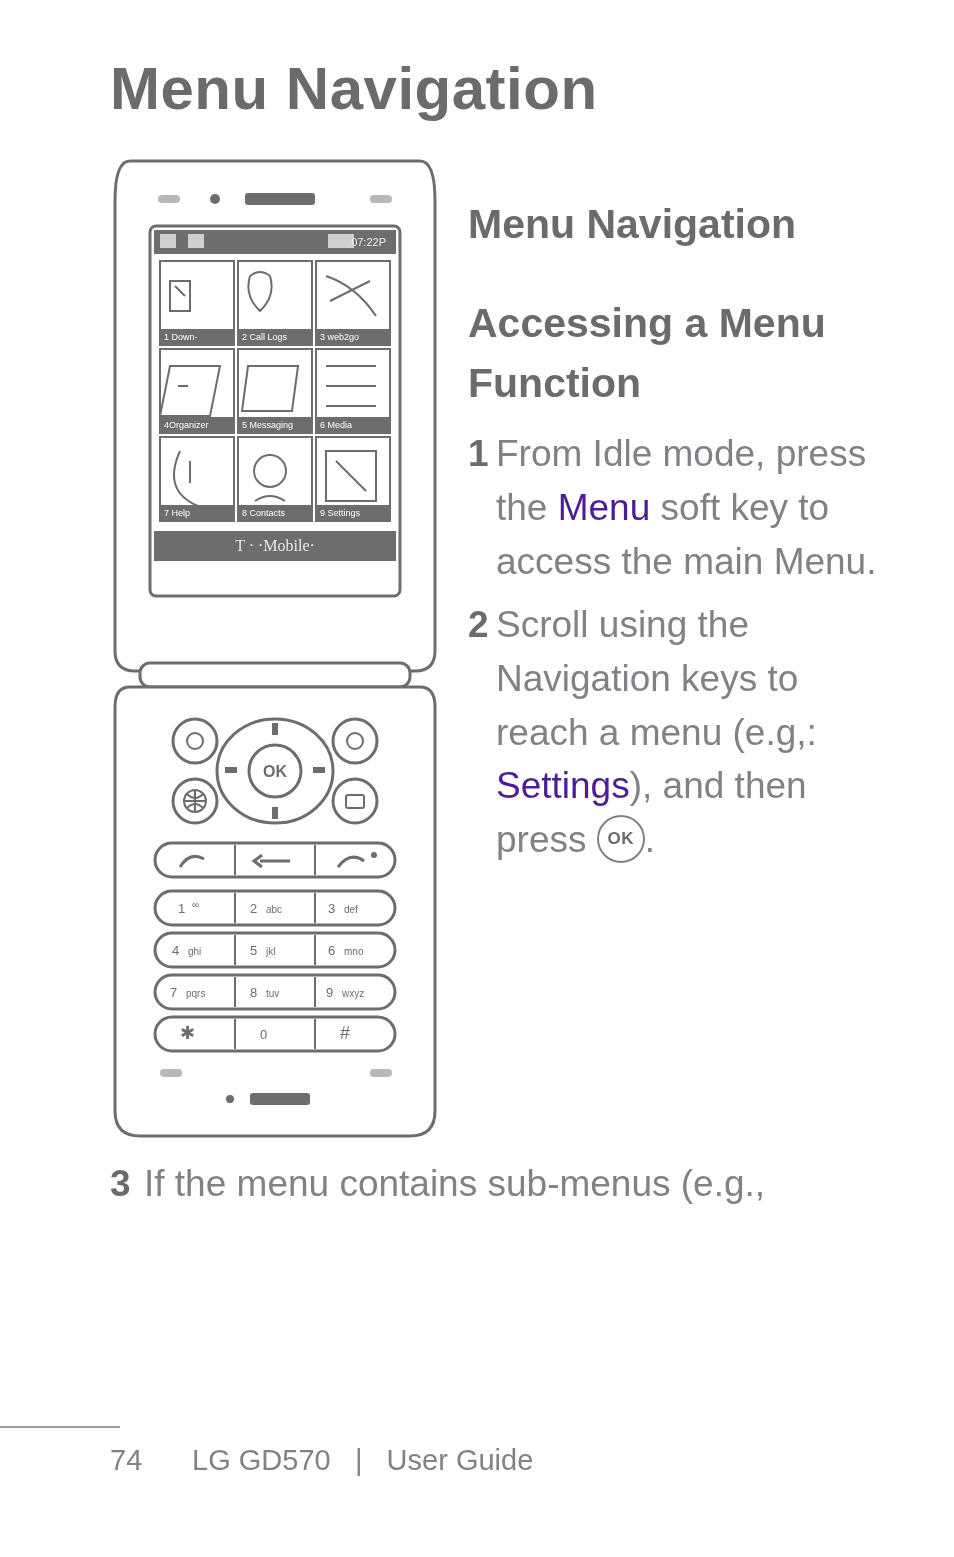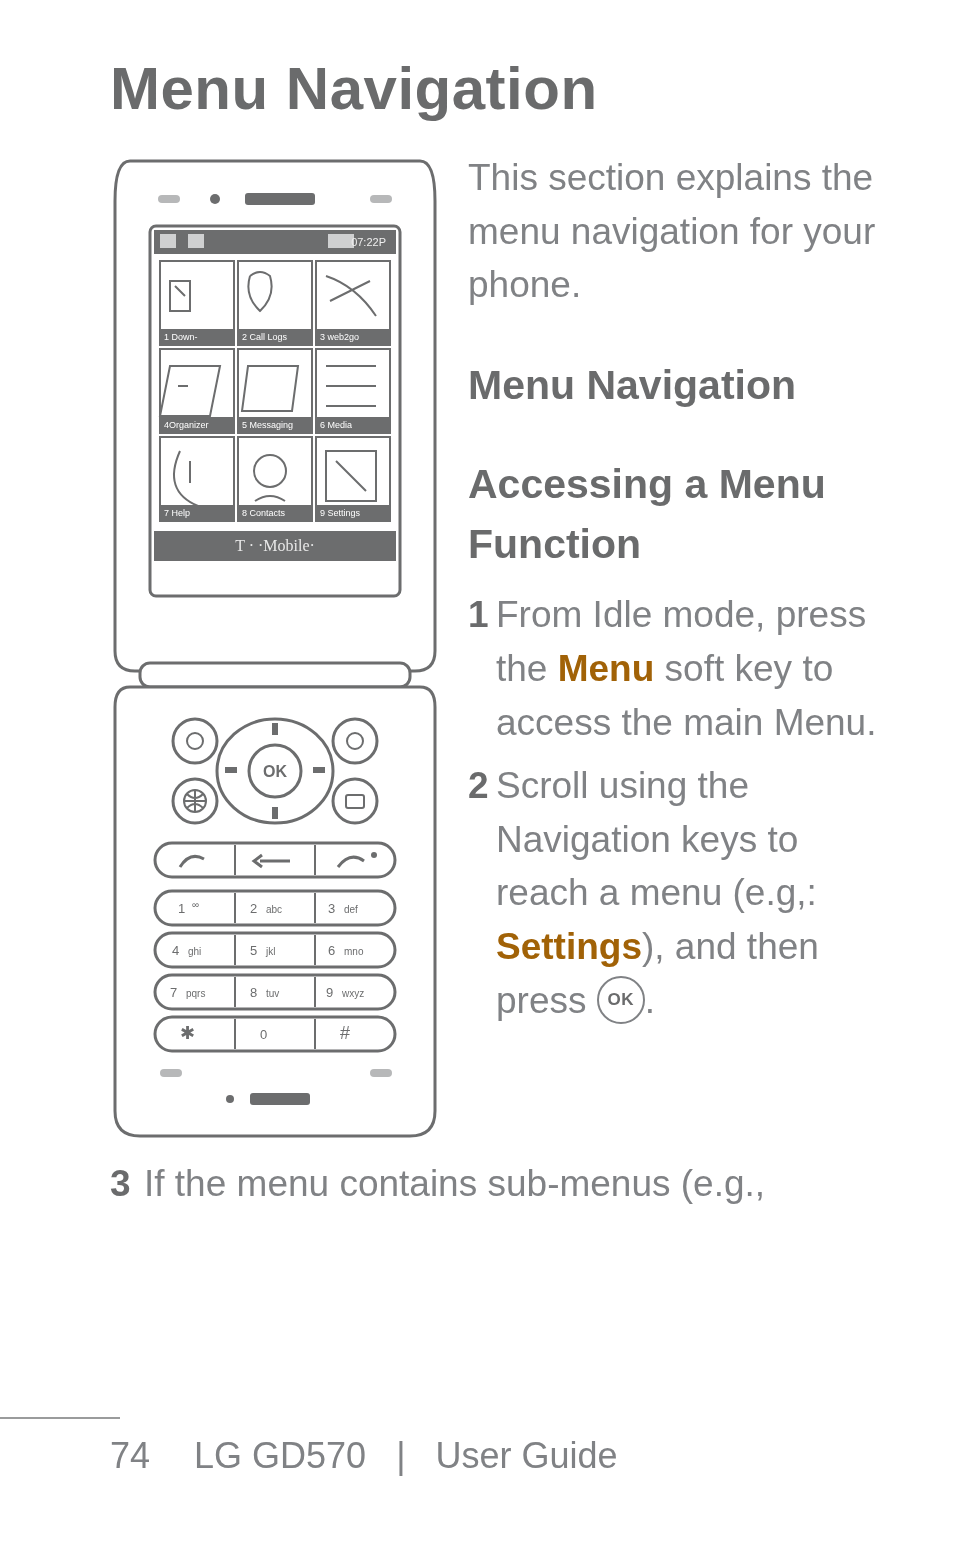--- a/index.html
+++ b/index.html
@@ -89,21 +89,21 @@
     line-height: 1.45;
     color: #808285;
     display: flex;
   }
   .full-width-step .num {
     flex: 0 0 28px;
     font-weight: 700;
     color: #6a6b6c;
   }
   .full-width-step .body { flex: 1; }
-  strong.key { font-weight: 700; color: #a16207; }
+  strong.key { font-weight: 400; color: #4c1d95; }
   .ok-inline {
     display: inline-flex;
     vertical-align: middle;
     width: 44px; height: 44px;
     border: 2px solid #808285;
     border-radius: 50%;
     align-items: center;
     justify-content: center;
     font-size: 17px;
     font-weight: 700;
@@ -120,21 +120,21 @@
     box-sizing: border-box;
   }
   .footer .rule {
     width: 120px;
     border-top: 2px solid #9a9b9c;
     margin-left: 0;
     margin-bottom: 16px;
   }
   .footer .line {
     padding-left: 110px;
-    font-size: 36px;
+    font-size: 29px;
     color: #808285;
   }
   .footer .pnum { display:inline-block; width:74px; }
 </style>
 </head>
 <body>
 
 <div class="page">
   <h1 class="title">Menu Navigation</h1>
 
@@ -296,21 +296,20 @@
 
           <rect x="50" y="918" width="22" height="8" rx="4" fill="#b7b8b9"></rect>
           <rect x="260" y="918" width="22" height="8" rx="4" fill="#b7b8b9"></rect>
           <circle cx="120" cy="948" r="4" fill="#6c6d6e"></circle>
           <rect x="140" y="942" width="60" height="12" rx="3" fill="#6c6d6e"></rect>
         </svg>
       </div>
     </div>
 
     <div class="right-col">
-      <p>This section explains the menu navigation for your phone.</p>
 
       <h2 class="sub">Menu Navigation</h2>
 
       <h2 class="sub2">Accessing a Menu Function</h2>
 
       <ol class="steps">
         <li>
           <span class="num">1</span>
           <span class="body">
             <span>From Idle mode, press the </span><strong class="key">Menu</strong><span> soft key to access the main Menu.</span>

